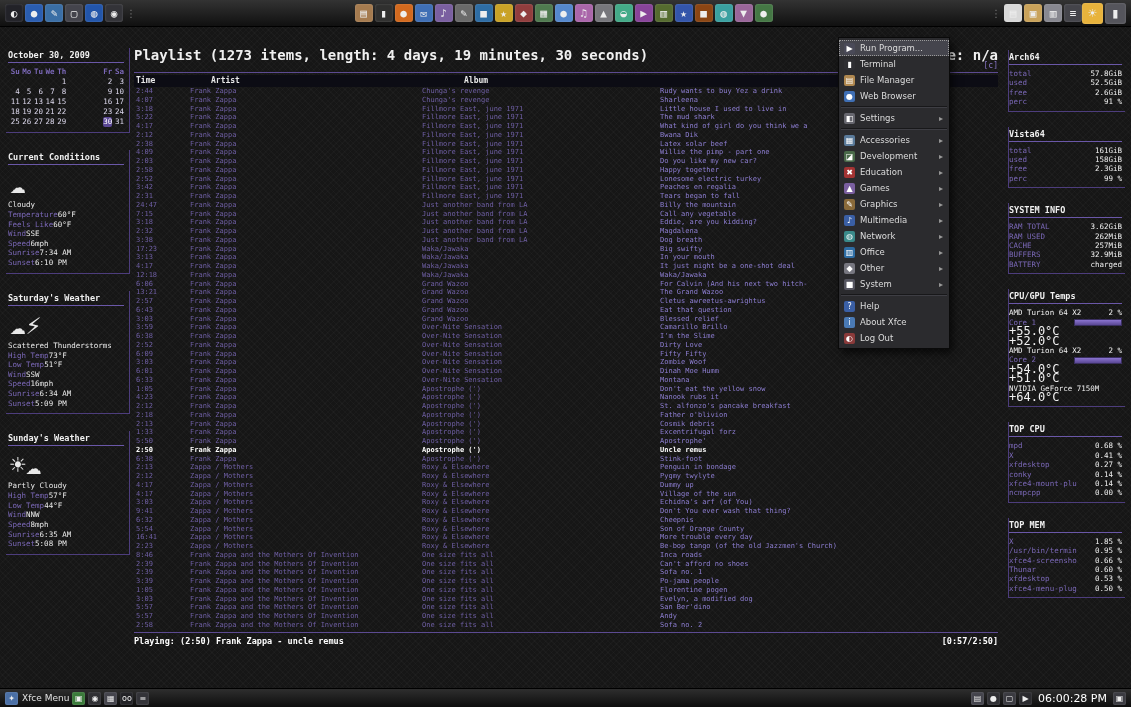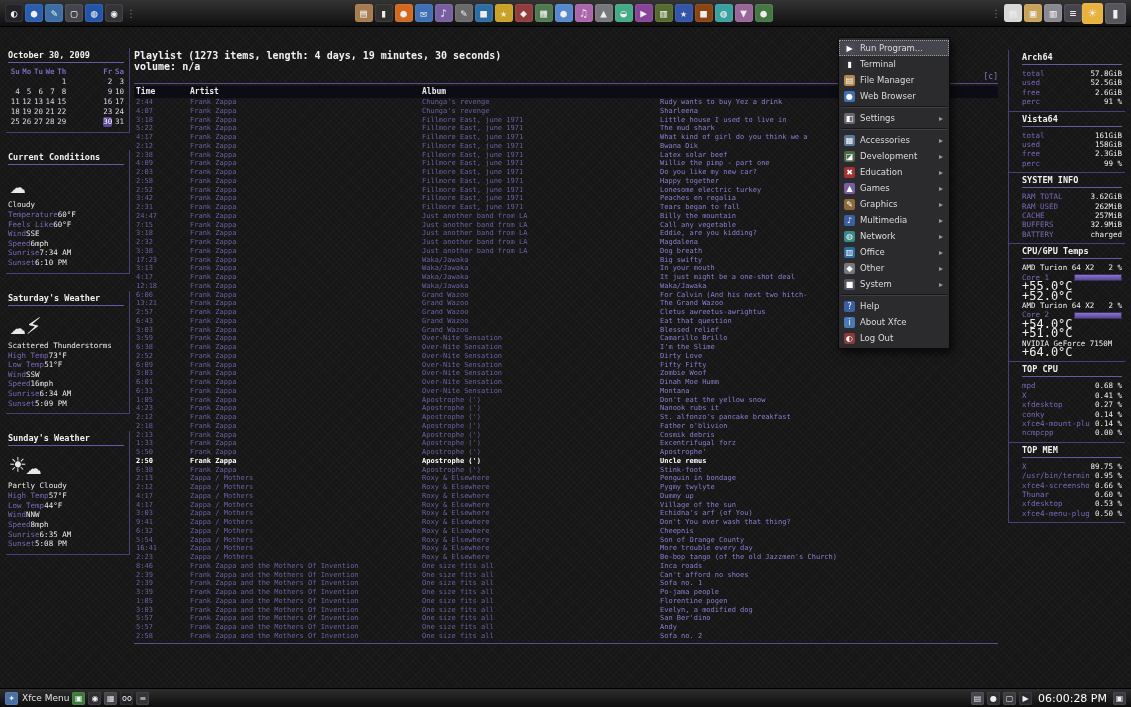--- a/index.html
+++ b/index.html
@@ -40,41 +40,41 @@
     font-size:7.5px;line-height:10px;text-align:right;color:#dcd8ec;}
   .cal .hd{color:#7b68b8;font-weight:bold;}
   .cal .today{background:#5a4794;color:#fff;border-radius:2px;margin-left:37px;}
   .wicon{font-size:26px;line-height:30px;color:#e8e8e8;margin:1px 0 1px 2px;}
   .wcond{color:#eaeaea;font-size:7.5px;line-height:10px;white-space:nowrap;overflow:hidden;}
   .wrow{display:flex;justify-content:flex-start;font-size:7.5px;line-height:9.6px;}
   .wl{color:#7b68b8;}.wv{color:#eaeaea;}
   
   .playlist{position:absolute;left:134px;top:50px;width:864px;}
   .pl-top{display:flex;justify-content:space-between;color:#f0f0f0;
-    font-size:10px;font-weight:bold;line-height:11px;flex-direction:column;}
+    font-size:14px;font-weight:bold;line-height:11px;}
   .pl-sub{text-align:right;color:#8a76c8;font-size:8px;line-height:9px;}
   .pl-line{border:0;border-top:1px solid #5c4a92;margin:2px 0;}
   .pl-cols{display:flex;background:#0c0c14;color:#e8e8e8;font-weight:bold;
-    font-size:8px;line-height:12px;padding:0 2px;}
+    font-size:8px;line-height:12px;padding:0 2px;gap:21px;}
   .c-time{width:54px;flex:none;}
   .c-artist{width:232px;flex:none;overflow:hidden;white-space:nowrap;}
   .c-album{width:238px;flex:none;overflow:hidden;white-space:nowrap;}
   .c-title{flex:1;overflow:hidden;white-space:nowrap;}
   .prow{display:flex;font-size:7px;line-height:8.75px;height:8.75px;
     padding:0 2px;cursor:pointer;}
   .prow .c-time,.prow .c-artist,.prow .c-album{color:#6f5fa5;}
   .prow .c-title{color:#8d7ed2;}
   .prow.playing, .prow.playing .c-time, .prow.playing .c-artist,
   .prow.playing .c-album, .prow.playing .c-title{color:#fff;font-weight:bold;}
   .pl-status{display:flex;justify-content:space-between;color:#fff;
     font-weight:bold;font-size:8.5px;line-height:12px;}
   
   .right-col{position:absolute;left:1008px;top:50px;width:117px;}
   .csec{border-left:1px solid #4d3d7d;border-bottom:1px solid #4d3d7d;
-    padding:2px 3px 4px 13px;}
+    padding:2px 3px 4px 0;margin-bottom:15px;}
   .crow{display:flex;justify-content:space-between;font-size:7.5px;line-height:9.4px;}
   .cl{color:#7b68b8;white-space:nowrap;overflow:hidden;}
   .cv{color:#f0f0f0;white-space:nowrap;margin-left:4px;}
   .tname{color:#f0f0f0;}
   .bar{width:46px;height:5px;align-self:center;
     background:linear-gradient(#8a74d0,#5a4794);border:1px solid #3a2f60;}
   .tcore{color:#7b68b8;font-size:7.5px;line-height:9.4px;}
   .ttemp{color:#f0f0f0;font-size:12px;line-height:9.4px;}
   
   .menu{position:absolute;left:838px;top:37px;width:110px;z-index:20;
@@ -658,20 +658,24 @@
           <span class="c-title">Andy</span>
         </div>
         <div class="prow">
           <span class="c-time">2:58</span>
           <span class="c-artist">Frank Zappa and the Mothers Of Invention</span>
           <span class="c-album">One size fits all</span>
           <span class="c-title">Sofa no. 2</span>
         </div>
       </div>
     <hr class="pl-line">
+    <div class="pl-status">
+      <span>Playing: (2:50) Frank Zappa - uncle remus</span>
+      <span>[0:57/2:50]</span>
+    </div>
   </div>
 
   <div class="right-col" id="conky">
       <div class="csec">
         <div class="sec-title">Arch64</div>
         <div class="crow">
           <span class="cl">total</span>
           <span class="cv">57.8GiB</span>
         </div>
         <div class="crow">
@@ -780,21 +784,21 @@
         </div>
         <div class="crow">
           <span class="cl">ncmpcpp</span>
           <span class="cv">0.00 %</span>
         </div>
       </div>
       <div class="csec">
         <div class="sec-title">TOP MEM</div>
         <div class="crow">
           <span class="cl">X</span>
-          <span class="cv">89.75 %</span>
+          <span class="cv">1.85 %</span>
         </div>
         <div class="crow">
           <span class="cl">/usr/bin/termin</span>
           <span class="cv">0.95 %</span>
         </div>
         <div class="crow">
           <span class="cl">xfce4-screensho</span>
           <span class="cv">0.66 %</span>
         </div>
         <div class="crow">

